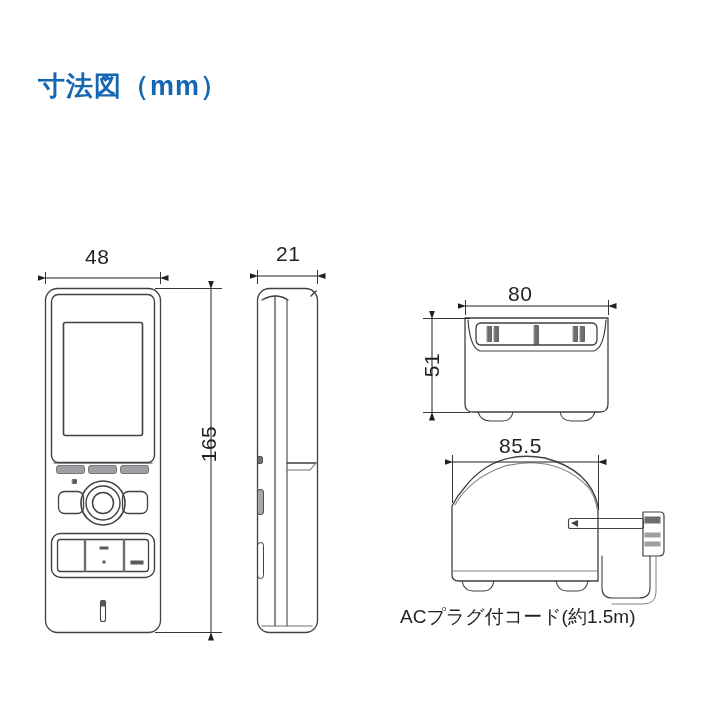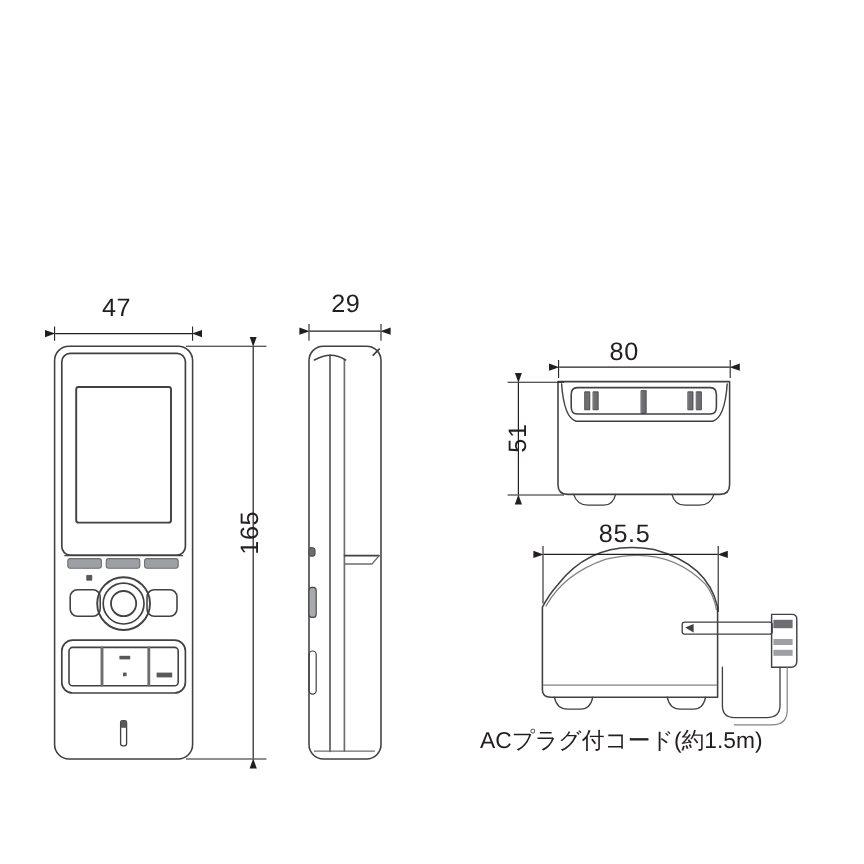--- a/index.html
+++ b/index.html
@@ -73,26 +73,27 @@
   }
 
   svg { display:block; }
   #drawing { position:absolute; left:0; top:0; }
 </style>
 </head>
 <body>
 
 <div id="stage">
 
-
-
-
-  <div class="abs dim-text" id="dim-55">47</div>
-
-  <div class="abs dim-text" id="dim-29">29</div>
+  <div class="abs" id="page-title">寸法図（mm）</div>
+
+
+
+  <div class="abs dim-text" id="dim-55">48</div>
+
+  <div class="abs dim-text" id="dim-29">21</div>
 
   <div class="abs dim-text vert" id="dim-165">165</div>
 
   <div class="abs dim-text" id="dim-80">80</div>
 
   <div class="abs dim-text vert" id="dim-51">51</div>
 
   <div class="abs dim-text" id="dim-855">85.5</div>
 
   <div class="abs" id="ac-cord-caption">ACプラグ付コード(約1.5m)</div>

